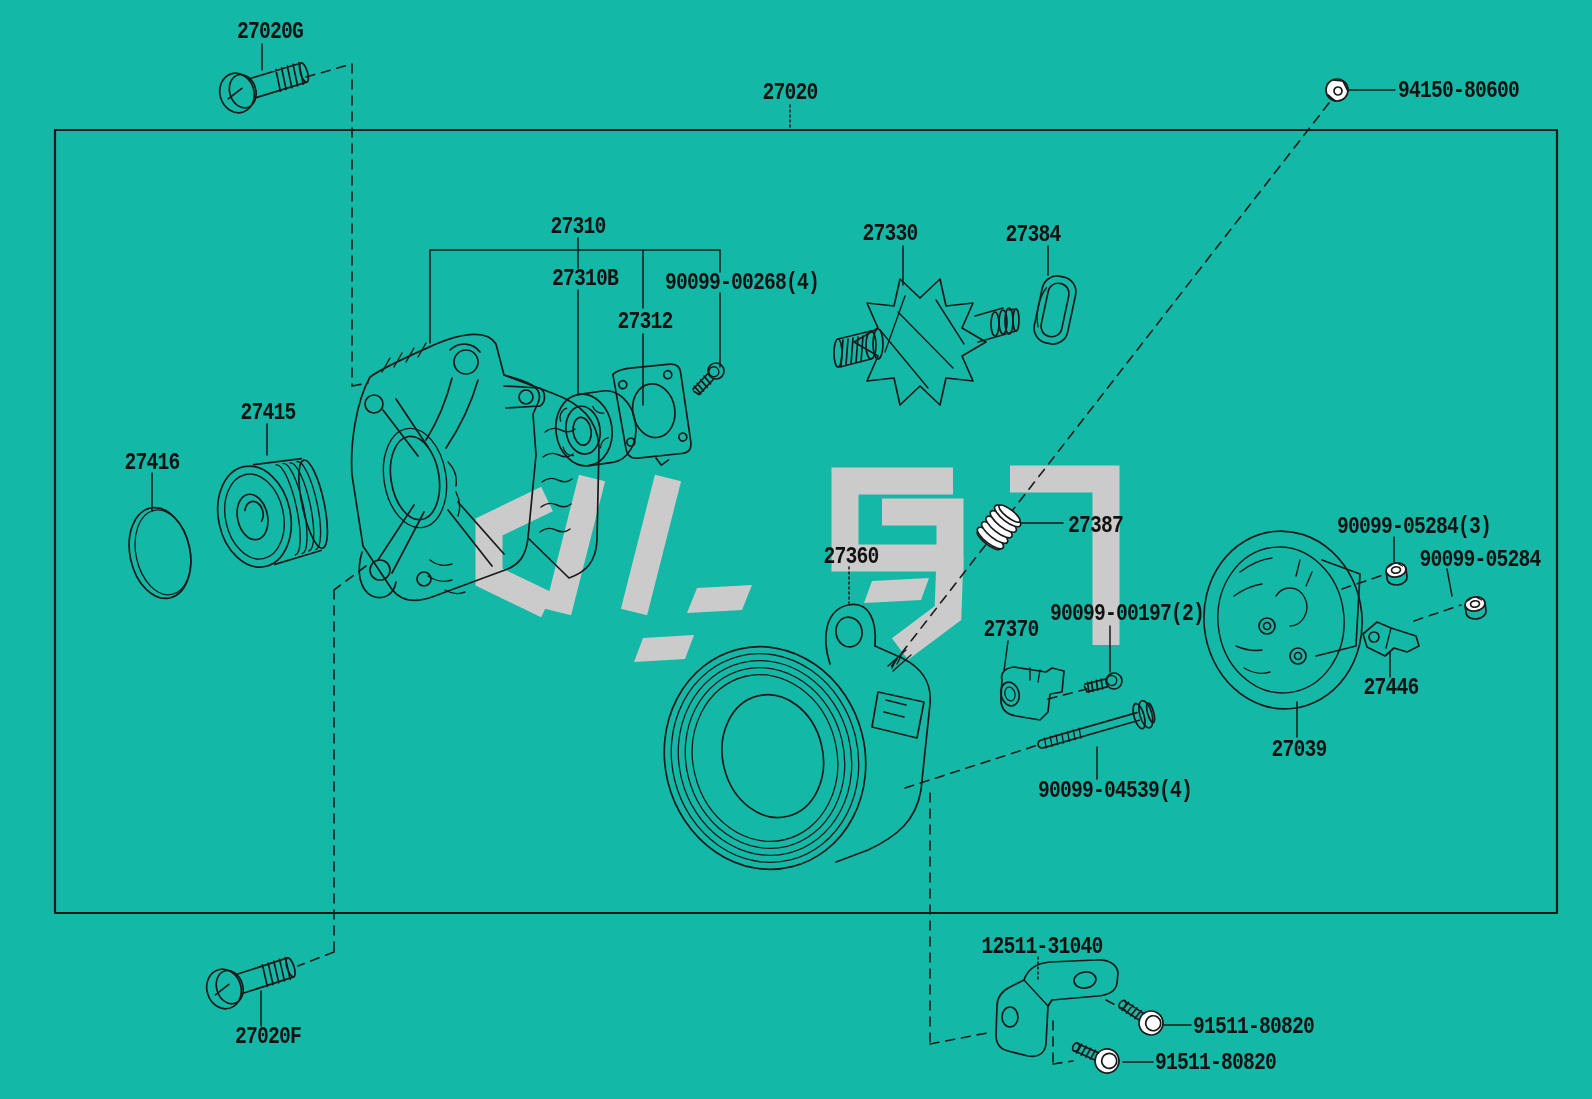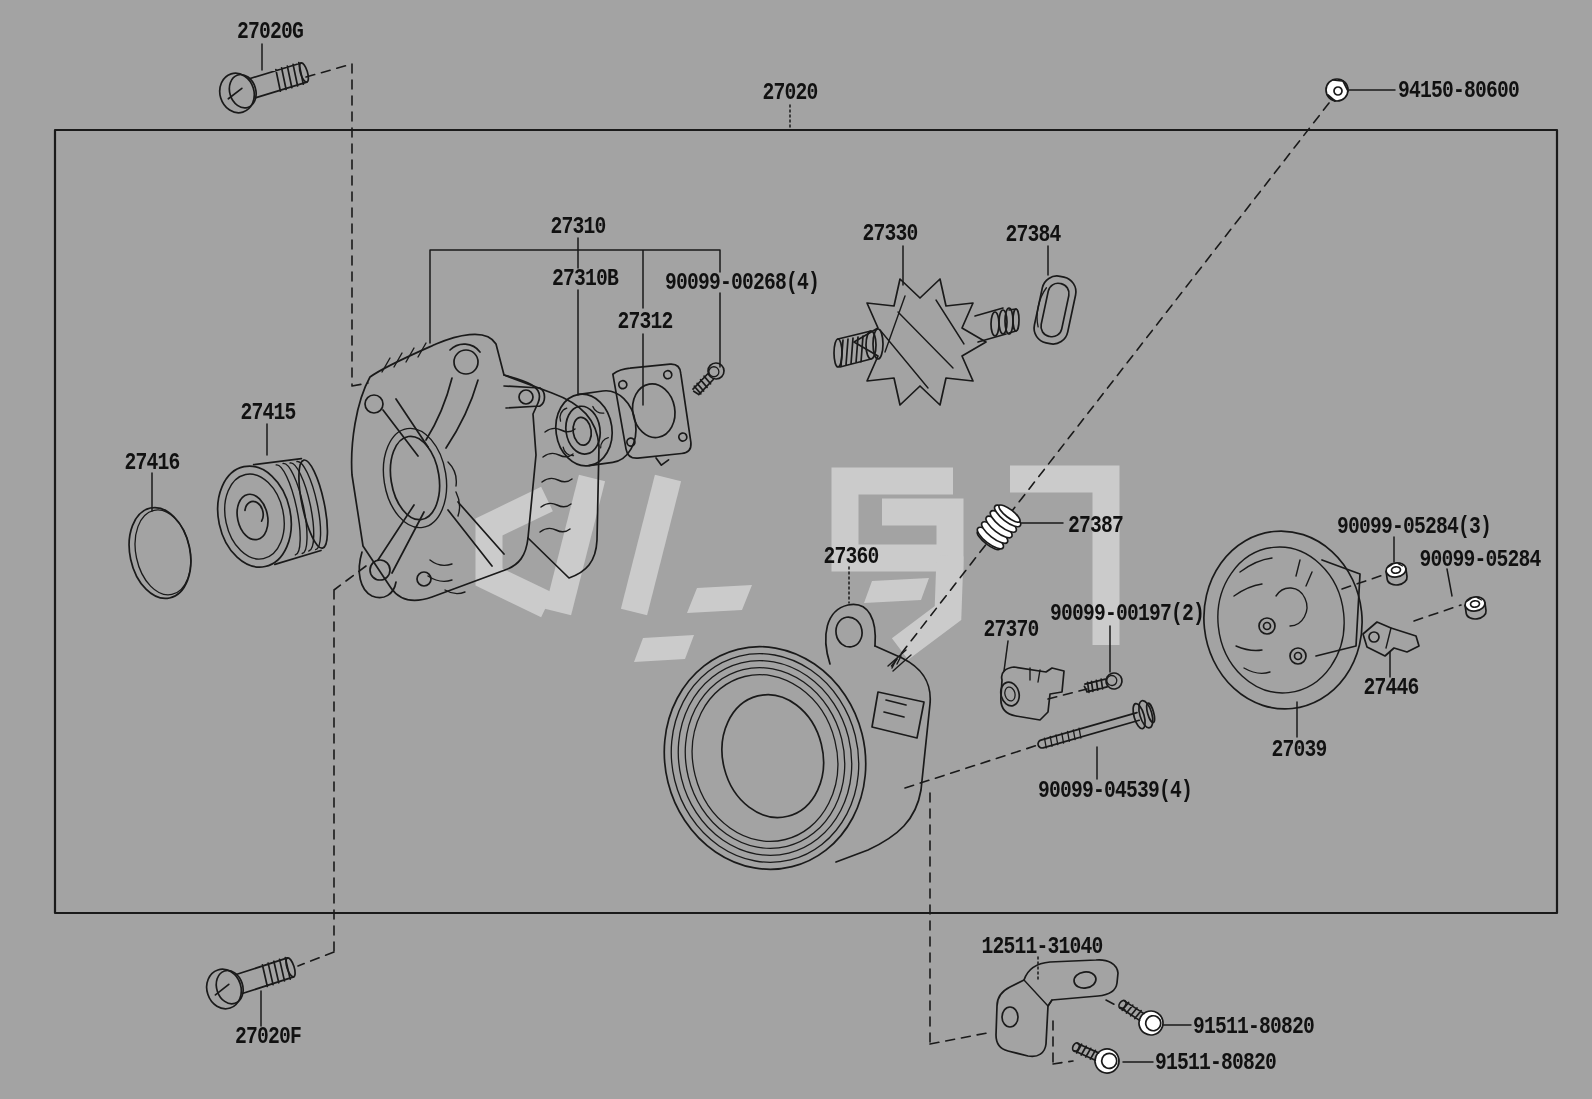--- a/index.html
+++ b/index.html
@@ -1,16 +1,16 @@
 <!DOCTYPE html>
 <html><head>
 <meta charset="utf-8">
 <style>
   html,body{margin:0;padding:0;background:#fff;}
-  .stage{position:relative;width:1592px;height:1099px;background:#a3a3a3;overflow:hidden;
+  .stage{position:relative;width:1592px;height:1099px;background:#14b8a6;overflow:hidden;
          font-family:"Liberation Mono",monospace;}
   svg.art{position:absolute;left:0;top:0;}
   .lbl{position:absolute;font-weight:700;font-size:24px;color:#111;white-space:nowrap;
        transform:translate(-50%,-50%) scaleX(0.82);letter-spacing:-1px;}
   .lbl.anchor-left{transform:translate(0,-50%) scaleX(0.82);transform-origin:0 50%;}
   .code{position:absolute;font-family:"Liberation Sans",sans-serif;font-size:19px;color:#3a3a3a;
         transform:translate(-50%,-50%);}
 </style>
 </head>
 <body>

